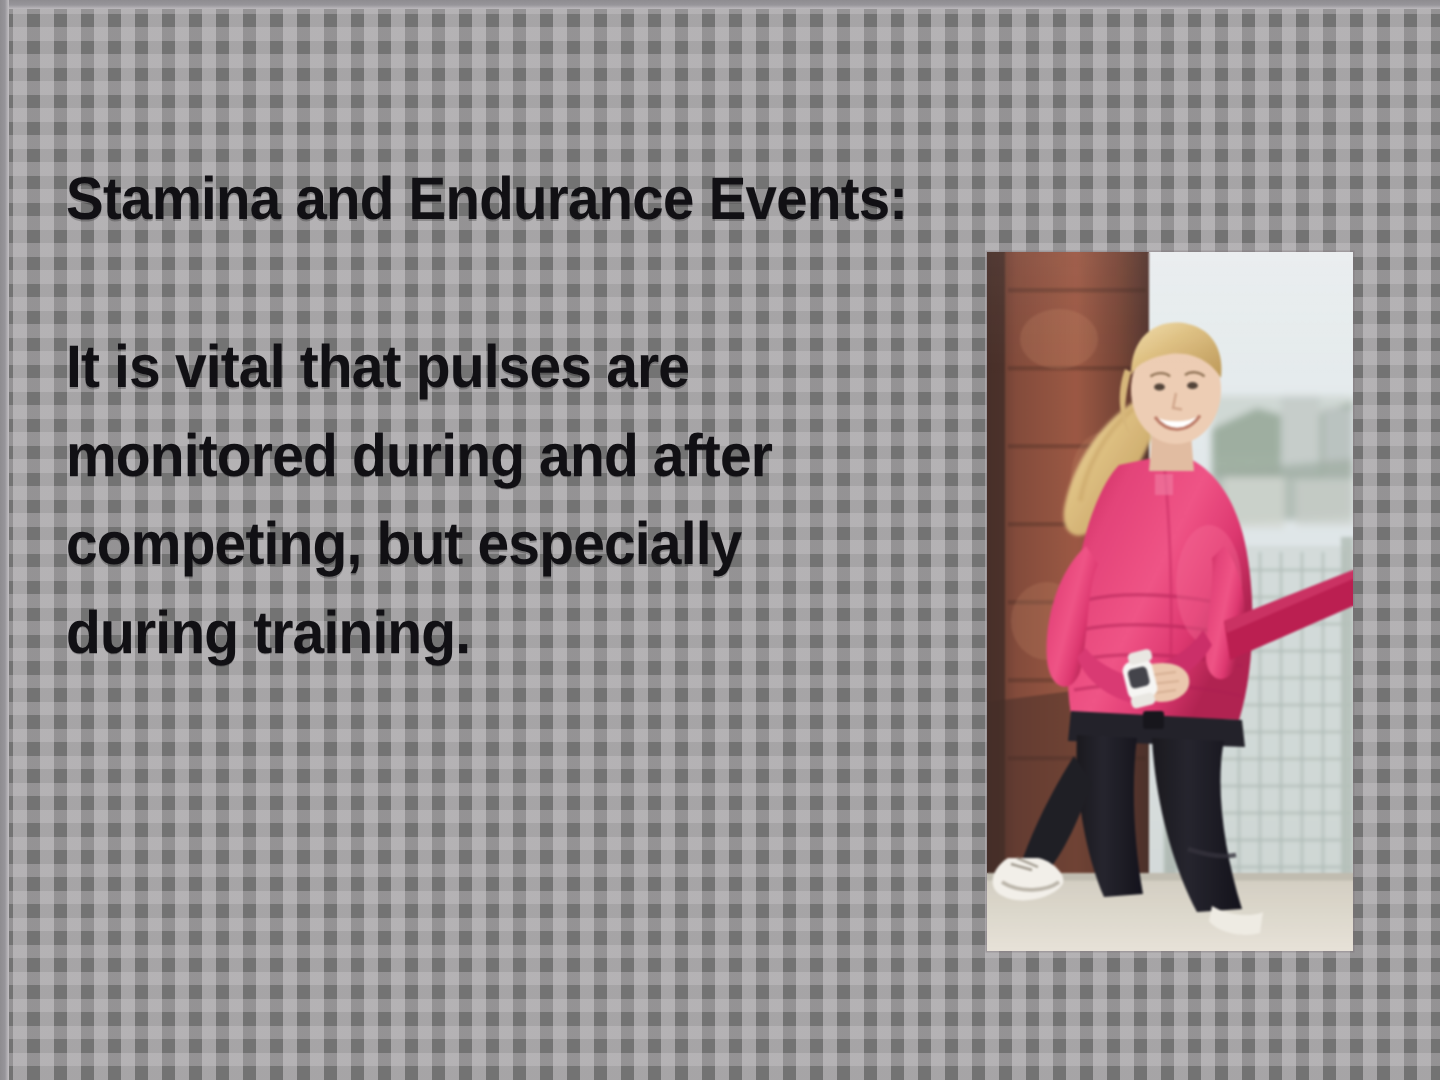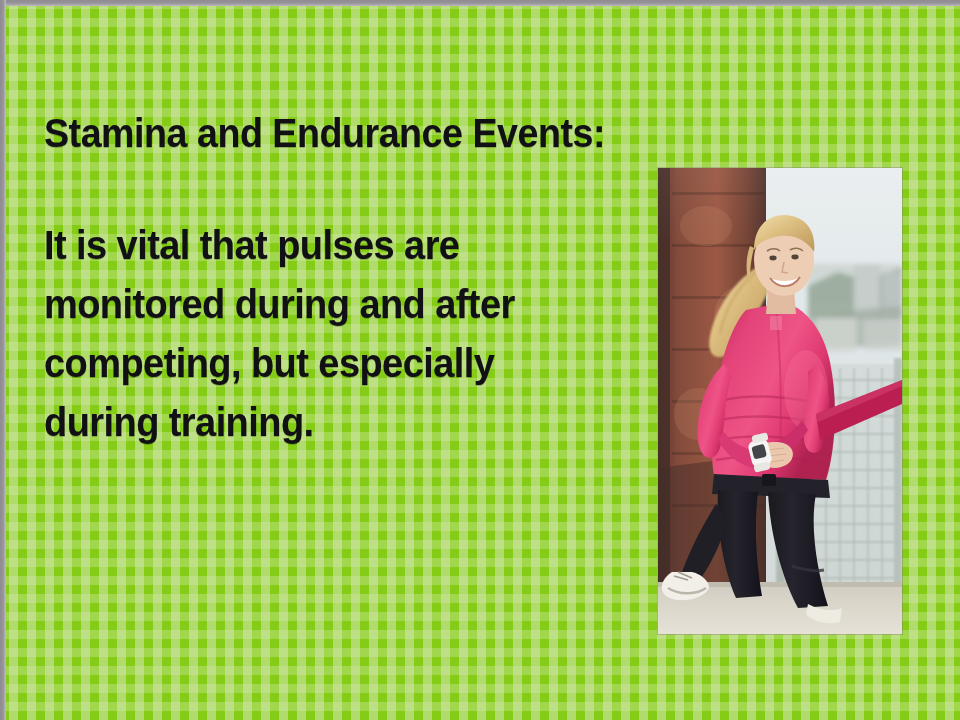--- a/index.html
+++ b/index.html
@@ -8,21 +8,21 @@
     background: #ffffff;
   }
   body {
     font-family: "Liberation Sans", sans-serif;
   }
 
   #slide {
     position: relative;
     width: 960px;
     height: 720px;
-    background: #84cc16;
+    background: #737373;
     overflow: hidden;
   }
 
   
   #slide::after {
     content: "";
     position: absolute;
     inset: 0;
     pointer-events: none;
     background:

